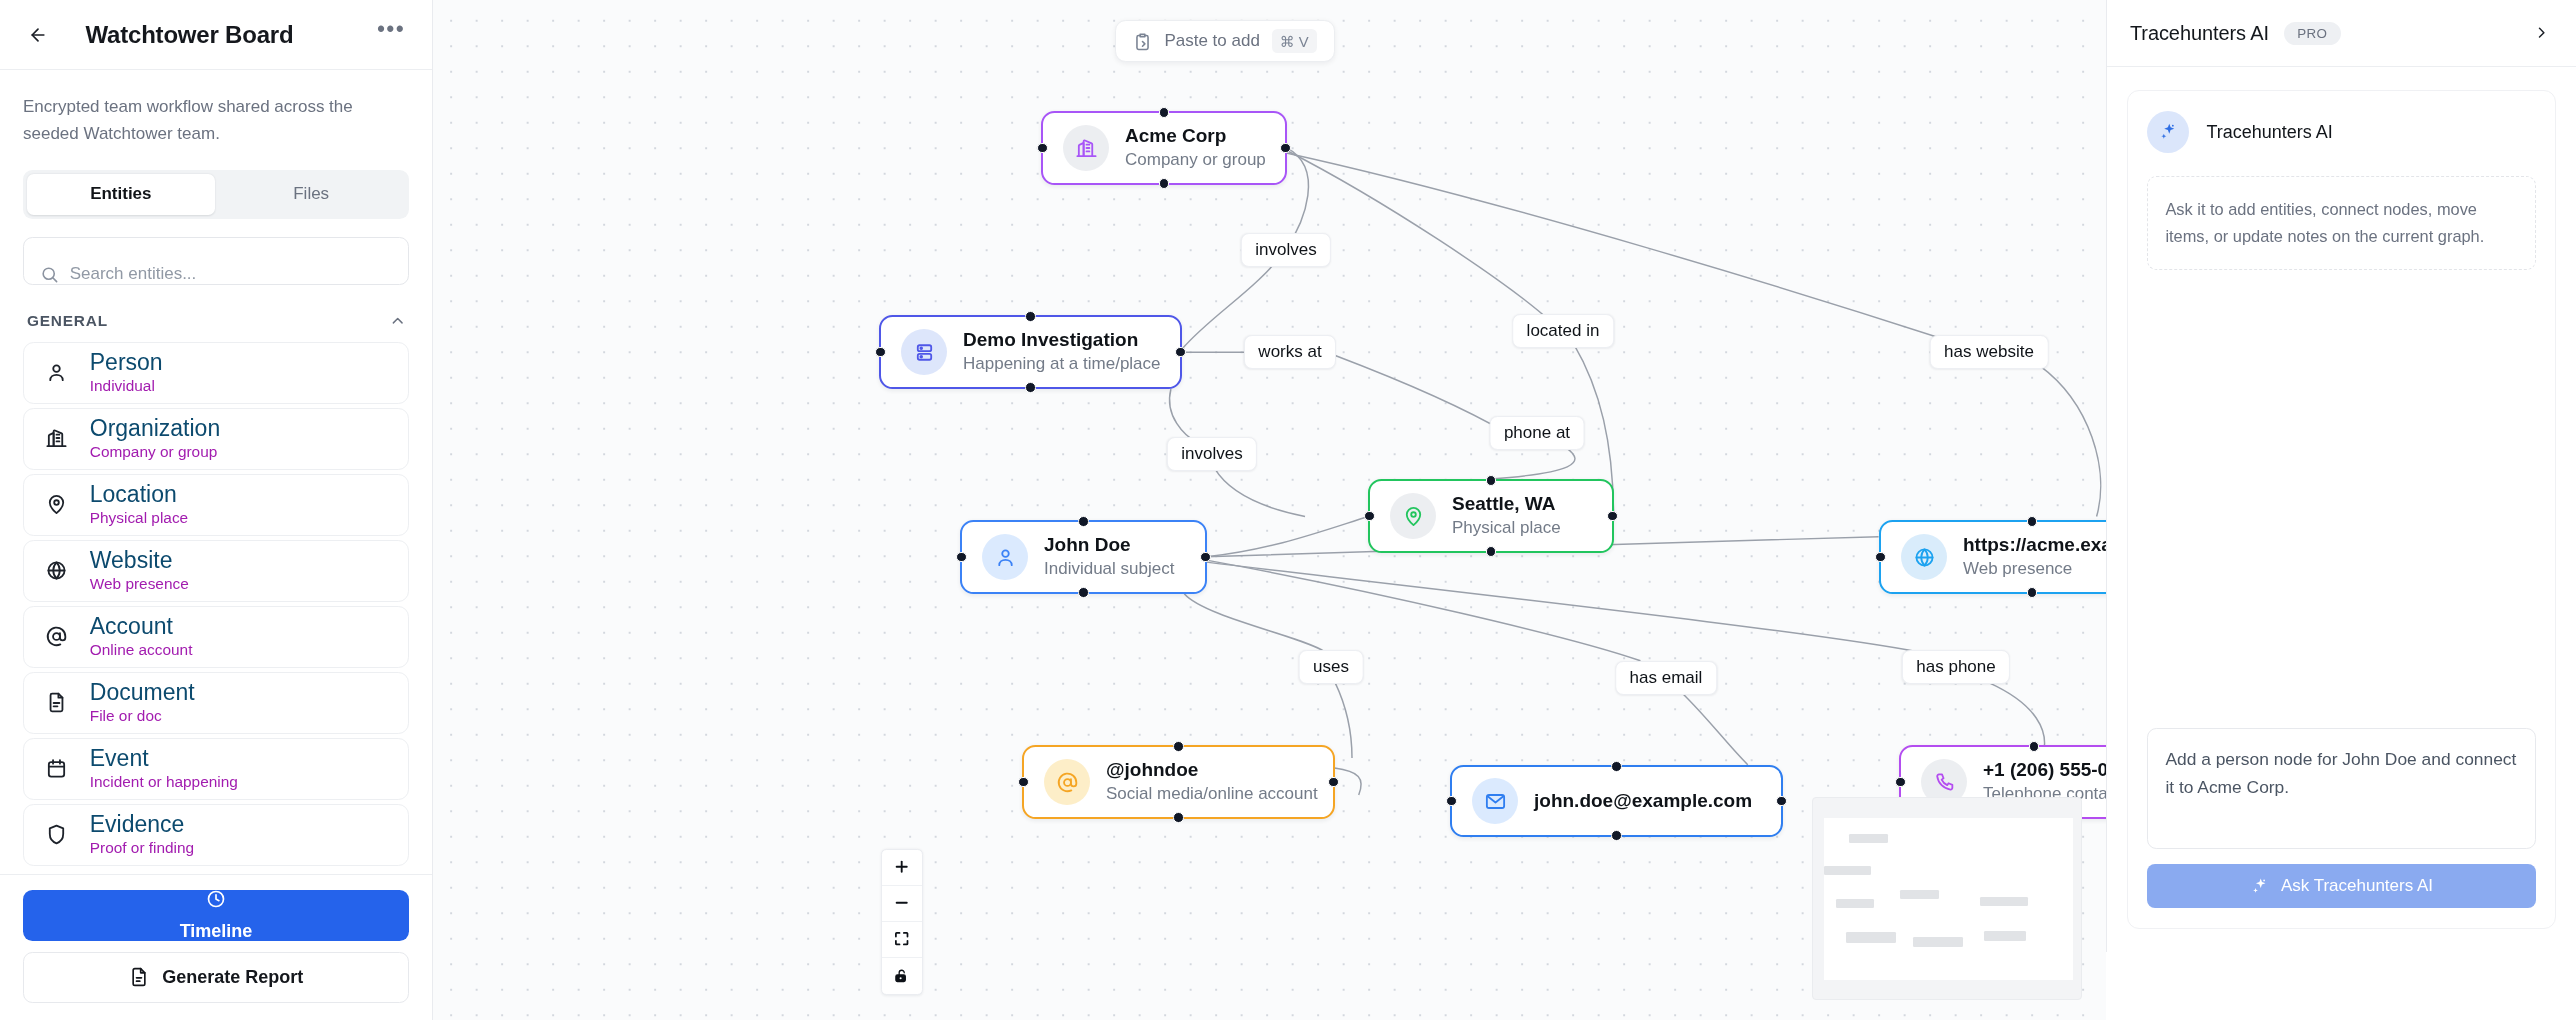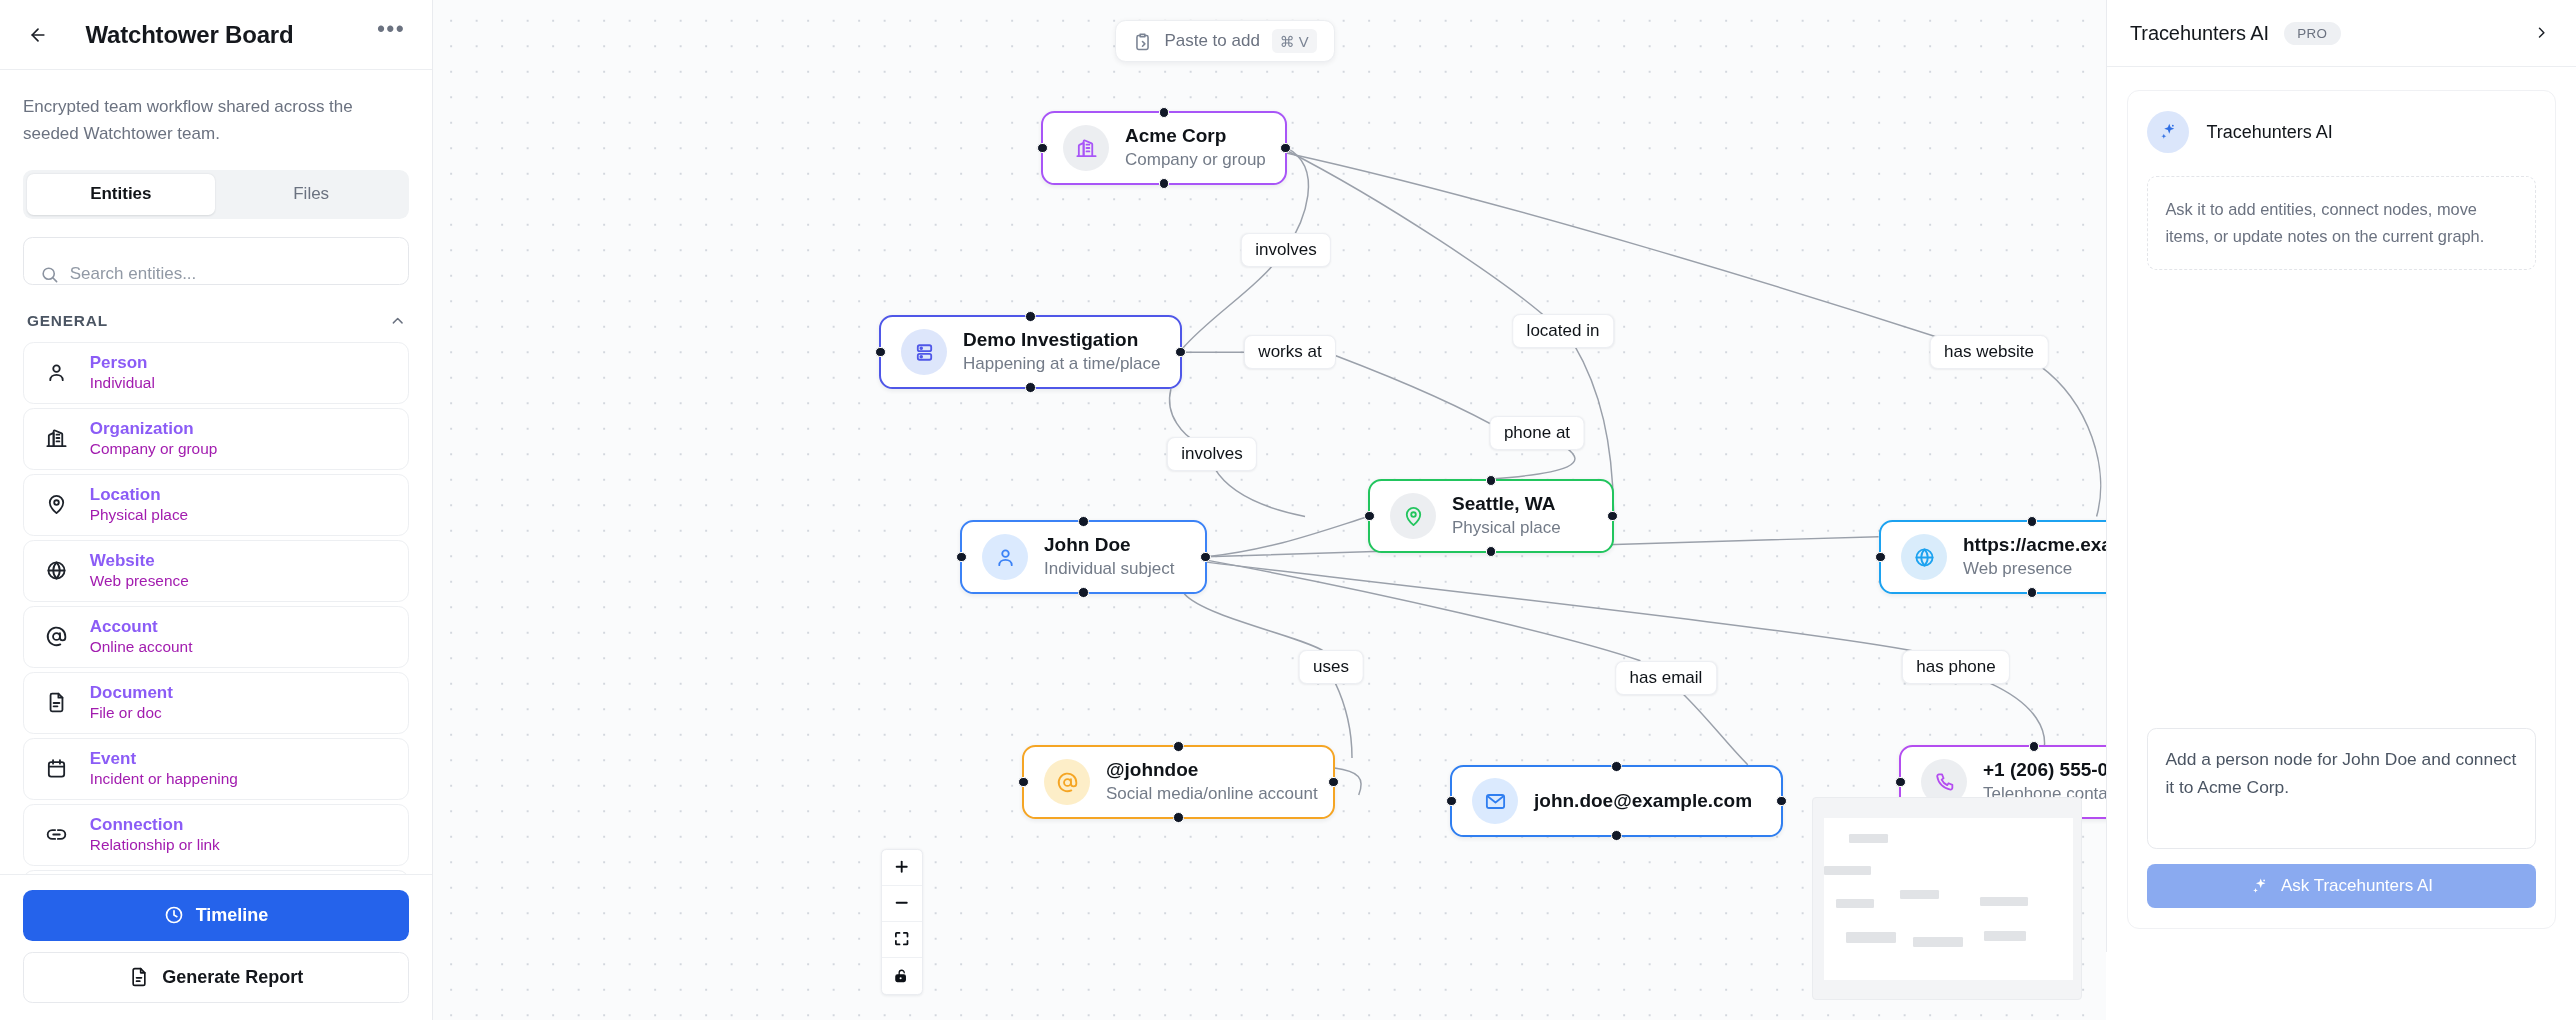--- a/index.html
+++ b/index.html
@@ -84,32 +84,32 @@
     letter-spacing: 0.8px;
   }
   .ent-item {
     border: 1.3px solid #edeff2; border-radius: 10.7px;
     height: 62px; margin-bottom: 4px;
     display: flex; align-items: center; gap: 17.4px;
     padding: 0 17.4px; cursor: pointer; background: #fff;
   }
   .ent-icon { width: 31px; flex: 0 0 31px; color: #1d222a; display: flex; align-items: center; justify-content: center;}
   .ent-text { display: flex; flex-direction: column; justify-content: center; gap: 1.3px;}
-  .ent-name { font-size: 17px; font-weight: 700; color: #8b5cf6; line-height: 1.15; }
+  .ent-name { font-size: 23px; font-weight: 400; color: #0c4a6e; line-height: 1.15; }
   .ent-sub { font-size: 15.4px; color: #a21caf; line-height: 1.2; }
 
   .sb-footer {
     position: absolute; left: 0; right: 0; bottom: 0;
     background: #ffffff; border-top: 1.3px solid #eceef1;
     padding: 14.8px 23px 17.4px 23px;
   }
   .btn-primary {
     height: 51px; border-radius: 9.4px; background: #2563eb; color: #fff;
     display: flex; align-items: center; justify-content: center; gap: 12px;
-    font-size: 18px; font-weight: 700; cursor: pointer;
+    font-size: 18px; font-weight: 700; cursor: pointer; flex-direction: column;
   }
   .btn-secondary {
     margin-top: 10.7px;
     height: 51px; border-radius: 9.4px; background: #fff; color: #14171c;
     border: 1.3px solid #e7e9ed;
     display: flex; align-items: center; justify-content: center; gap: 13.4px;
     font-size: 18px; font-weight: 700; cursor: pointer;
   }
 
   
@@ -381,33 +381,20 @@
               </svg>
             </span>
             <span class="ent-text">
               <span class="ent-name">Event</span>
               <span class="ent-sub">Incident or happening</span>
             </span>
           </div>
           <div class="ent-item">
             <span class="ent-icon">
               <svg width="23" height="23" viewBox="0 0 24 24" fill="none" stroke="currentColor" stroke-width="1.9" stroke-linecap="round" stroke-linejoin="round">
-                <path d="M10.6 7.4H7.4a4.6 4.6 0 0 0 0 9.2h3.2"></path>
-                <path d="M13.4 16.6h3.2a4.6 4.6 0 0 0 0-9.2h-3.2"></path>
-                <line x1="8.6" y1="12" x2="15.4" y2="12"></line>
-              </svg>
-            </span>
-            <span class="ent-text">
-              <span class="ent-name">Connection</span>
-              <span class="ent-sub">Relationship or link</span>
-            </span>
-          </div>
-          <div class="ent-item">
-            <span class="ent-icon">
-              <svg width="23" height="23" viewBox="0 0 24 24" fill="none" stroke="currentColor" stroke-width="1.9" stroke-linecap="round" stroke-linejoin="round">
                 <path d="M12 2.8l7 2.8v6c0 5-3 8.3-7 9.6-4-1.3-7-4.6-7-9.6v-6z"></path>
               </svg>
             </span>
             <span class="ent-text">
               <span class="ent-name">Evidence</span>
               <span class="ent-sub">Proof or finding</span>
             </span>
           </div>
         </div>
     </div>

